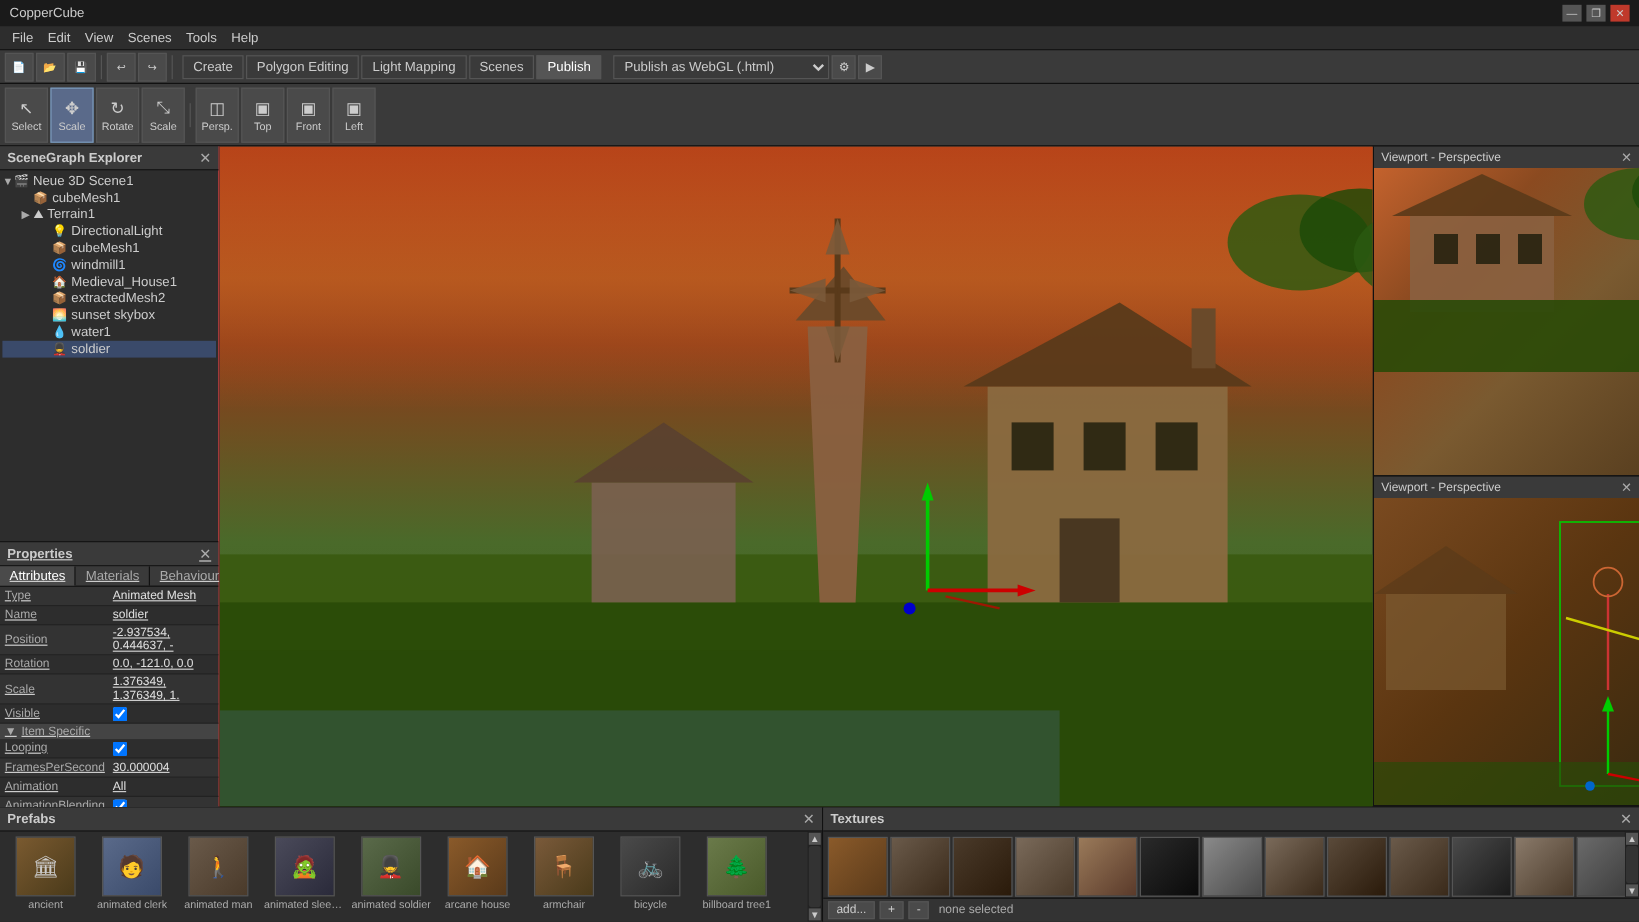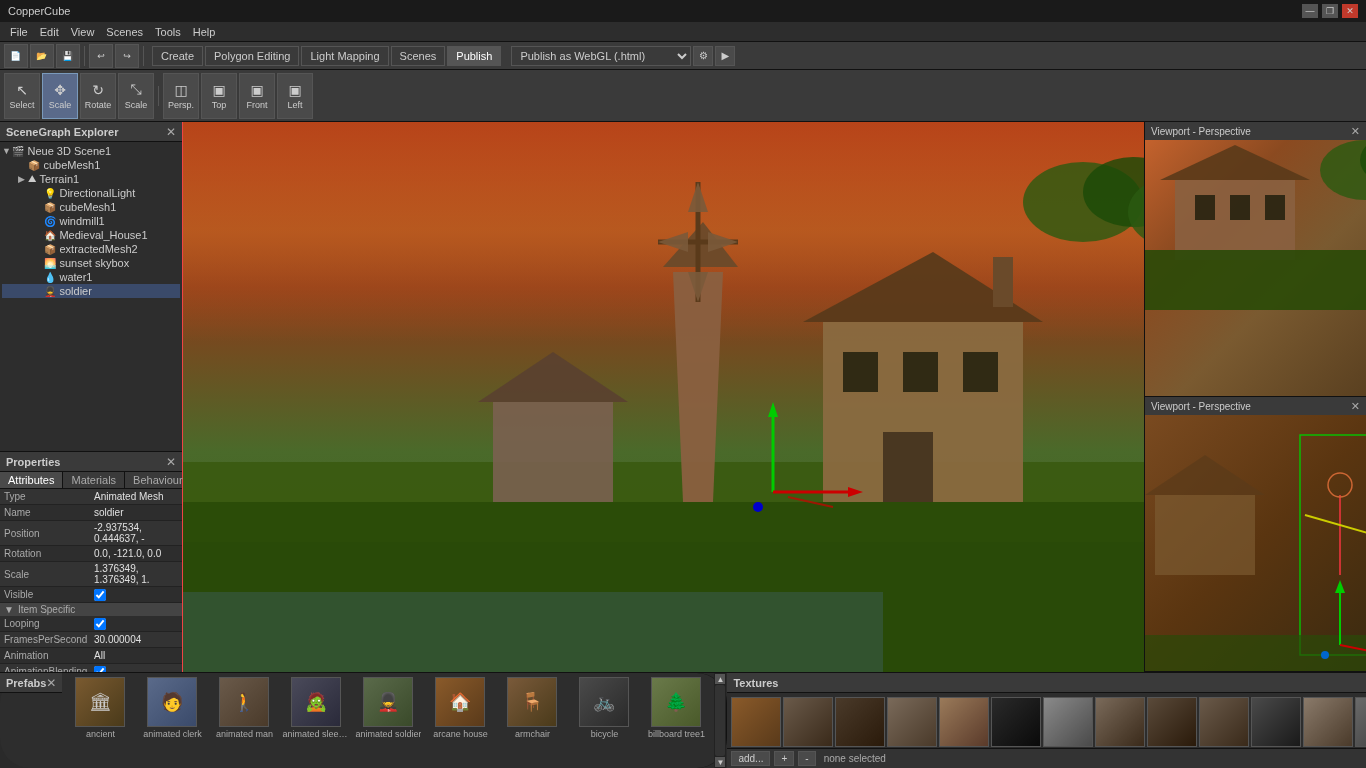--- a/index.html
+++ b/index.html
@@ -46,21 +46,21 @@
     .panel-close { cursor: pointer; color: #aaa; font-size: 12px; }
     #scene-tree { flex: 1; overflow-y: auto; padding: 2px; }
     .tree-item { display: flex; align-items: center; padding: 1px 0; cursor: pointer; white-space: nowrap; }
     .tree-item.selected { background: #3a4a6a; }
     .tree-indent { display: inline-block; }
     .tree-icon { margin-right: 3px; font-size: 10px; }
     .tree-label { font-size: 11px; color: #ccc; }
     .tree-expand { width: 10px; font-size: 9px; color: #aaa; }
 
     
-    #properties { height: 220px; display: flex; flex-direction: column; }
+    #properties { height: 220px; display: flex; flex-direction: column; text-decoration: underline; }
     .prop-tabs { display: flex; background: #3a3a3a; border-bottom: 1px solid #111; }
     .prop-tab { padding: 2px 8px; font-size: 11px; color: #aaa; cursor: pointer; border-right: 1px solid #111; }
     .prop-tab.active { background: #4a4a4a; color: #fff; }
     #prop-content { flex: 1; overflow-y: auto; }
     .prop-row { display: flex; align-items: center; padding: 1px 4px; border-bottom: 1px solid #222; min-height: 16px; }
     .prop-row:nth-child(odd) { background: #333; }
     .prop-row:nth-child(even) { background: #2d2d2d; }
     .prop-label { width: 90px; color: #aaa; font-size: 10px; flex-shrink: 0; }
     .prop-value { color: #e0e0e0; font-size: 10px; flex: 1; }
     .prop-section { background: #444; padding: 1px 4px; font-size: 10px; color: #aaa; display: flex; align-items: center; gap: 4px; }
@@ -75,21 +75,21 @@
     .mini-viewport { flex: 1; position: relative; background: #1a1a1a; overflow: hidden; border-bottom: 1px solid #111; }
     .mini-viewport-header { display: flex; align-items: center; justify-content: space-between; background: #3a3a3a; padding: 1px 6px; height: 18px; position: absolute; top: 0; left: 0; right: 0; z-index: 10; }
     .mini-viewport-title { font-size: 10px; color: #ccc; }
     .mini-viewport-close { font-size: 11px; color: #aaa; cursor: pointer; }
     .mini-viewport-bg { width: 100%; height: 100%; background: linear-gradient(135deg, #7a4a20 0%, #5a3510 50%, #3a2a10 100%); margin-top: 18px; height: calc(100% - 18px); }
 
     
     #bottom-panels { display: flex; height: 96px; border-top: 1px solid #111; }
 
     
-    #prefabs { flex: 1; display: flex; flex-direction: row; background: #2d2d2d; border-right: 1px solid #111; border-radius: 30px; }
+    #prefabs { flex: 1; display: flex; flex-direction: column; background: #2d2d2d; border-right: 1px solid #111; }
     #prefabs-content { flex: 1; display: flex; overflow-x: auto; padding: 4px; gap: 4px; align-items: flex-start; }
     .prefab-item { display: flex; flex-direction: column; align-items: center; cursor: pointer; width: 68px; flex-shrink: 0; }
     .prefab-thumb { width: 50px; height: 50px; background: #444; border: 1px solid #555; display: flex; align-items: center; justify-content: center; font-size: 20px; overflow: hidden; }
     .prefab-label { font-size: 9px; color: #aaa; text-align: left; margin-top: 2px; max-width: 68px; overflow: hidden; text-overflow: ellipsis; white-space: nowrap; }
 
     
     #textures { width: 680px; display: flex; flex-direction: column; background: #2d2d2d; }
     #textures-content { flex: 1; display: flex; overflow-x: auto; padding: 4px; gap: 2px; align-items: flex-start; }
     .texture-thumb { width: 50px; height: 50px; background: #444; border: 1px solid #555; cursor: pointer; flex-shrink: 0; overflow: hidden; display: flex; align-items: center; justify-content: center; }
     #textures-footer { display: flex; align-items: center; gap: 4px; padding: 2px 4px; background: #333; border-top: 1px solid #111; }

